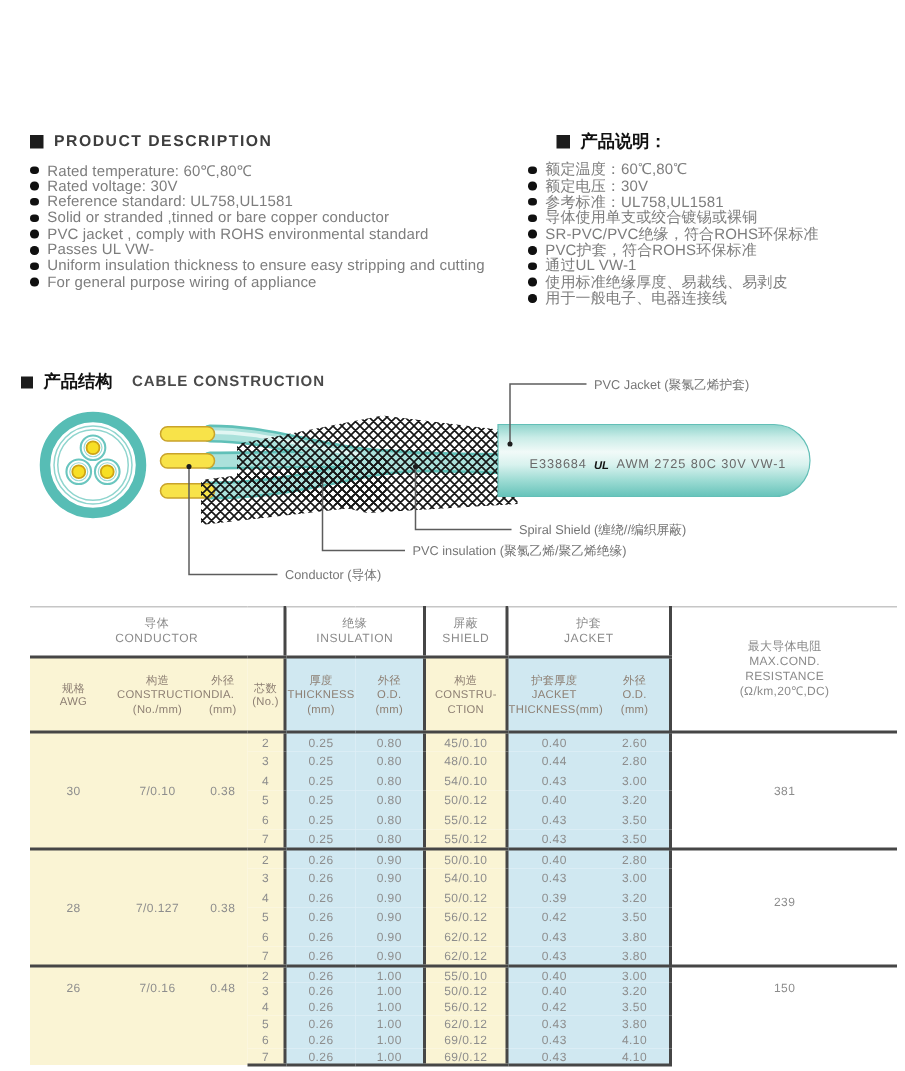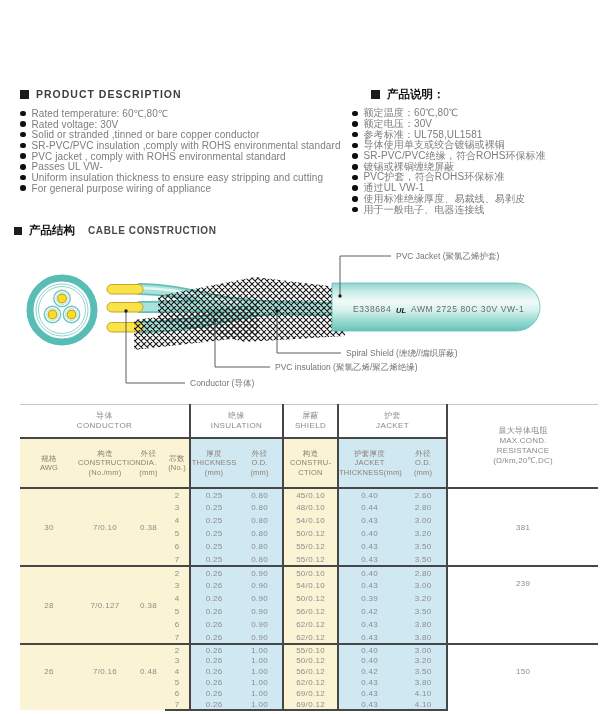--- a/index.html
+++ b/index.html
@@ -29,21 +29,21 @@
   th.res{background:#fff;font-size:8px;line-height:10px;color:#8b8b8b;border-left:2px solid #464646;border-bottom:2px solid #464646;letter-spacing:0.2px;margin-top:33px;}
   .sub th{height:48px;font-size:7.5px;line-height:9.5px;color:#8d7f73;border-bottom:2px solid #464646;letter-spacing:0.2px;}
   .yellow{background:#faf4d4;}
   .blue{background:#d0e8f1;}
   .bL{border-left:2px solid #464646;}
   td{font-size:8px;color:#8d8d8d;letter-spacing:0.3px;}
   tr.r13{height:13px;}
   tr.r11{height:11px;}
   td.gb{border-bottom:2px solid #464646;}
   tr.gend td{border-bottom:2px solid #464646;}
-  td.vtop{vertical-align:top;padding-top:22px;}
+  td.vtop{vertical-align:top;padding-top:9px;}
   td.rescell{background:#fff;}
 </style>
 </head>
 <body>
 
 <div class="sec-title" style="left:20px;top:88px;">
   <span class="sq"></span>
   <span class="t-en">PRODUCT DESCRIPTION</span>
 </div>
 <div class="sec-title" style="left:352px;top:87px;padding-left:19px;">
@@ -55,28 +55,28 @@
   <div class="bline">
       <span class="dot"></span>
       <span class="txt">Rated temperature: 60℃,80℃</span>
     </div>
   <div class="bline">
       <span class="dot"></span>
       <span class="txt">Rated voltage: 30V</span>
     </div>
   <div class="bline">
       <span class="dot"></span>
+      <span class="txt">Reference standard: UL758,UL1581</span>
+    </div>
+  <div class="bline">
+      <span class="dot"></span>
       <span class="txt">Solid or stranded ,tinned or bare copper conductor</span>
     </div>
   <div class="bline">
       <span class="dot"></span>
-      <span class="txt">SR-PVC/PVC insulation ,comply with ROHS environmental standard</span>
-    </div>
-  <div class="bline">
-      <span class="dot"></span>
       <span class="txt">PVC jacket , comply with ROHS environmental standard</span>
     </div>
   <div class="bline">
       <span class="dot"></span>
       <span class="txt">Passes UL VW-</span>
     </div>
   <div class="bline">
       <span class="dot"></span>
       <span class="txt">Uniform insulation thickness to ensure easy stripping and cutting</span>
     </div>
@@ -102,41 +102,37 @@
   <div class="bline">
       <span class="dot"></span>
       <span class="txt">导体使用单支或绞合镀锡或裸铜</span>
     </div>
   <div class="bline">
       <span class="dot"></span>
       <span class="txt">SR-PVC/PVC绝缘，符合ROHS环保标准</span>
     </div>
   <div class="bline">
       <span class="dot"></span>
-      <span class="txt">镀锡或裸铜缠绕屏蔽</span>
-    </div>
-  <div class="bline">
-      <span class="dot"></span>
       <span class="txt">PVC护套，符合ROHS环保标准</span>
     </div>
   <div class="bline">
       <span class="dot"></span>
       <span class="txt">通过UL VW-1</span>
     </div>
   <div class="bline">
       <span class="dot"></span>
       <span class="txt">使用标准绝缘厚度、易裁线、易剥皮</span>
     </div>
   <div class="bline">
       <span class="dot"></span>
       <span class="txt">用于一般电子、电器连接线</span>
     </div>
 </div>
 
-<div class="sec-title" style="left:14px;top:223px;">
+<div class="sec-title" style="left:14px;top:247px;">
   <span class="sq" style="width:8px;height:8px;"></span>
   <span class="t-zh">产品结构</span>
   <span class="t-en2">CABLE CONSTRUCTION</span>
 </div>
 
 <div id="diagram">
 <svg width="603" height="156" viewBox="0 0 603 156">
   <defs>
     <pattern id="xh" width="6" height="6" patternUnits="userSpaceOnUse">
       <path d="M0,6 L6,0 M-1,1 L1,-1 M5,7 L7,5 M0,0 L6,6 M-1,5 L1,7 M5,-1 L7,1" stroke="#161616" stroke-width="1.1"></path>
@@ -364,21 +360,21 @@
   <tr class="r13">
     <td rowspan="6" class="yellow gb">28</td>
     <td rowspan="6" class="yellow gb">7/0.127</td>
     <td rowspan="6" class="yellow gb">0.38</td>
     <td class="yellow">2</td>
     <td class="blue bL">0.26</td>
     <td class="blue">0.90</td>
     <td class="yellow bL">50/0.10</td>
     <td class="blue bL">0.40</td>
     <td class="blue">2.80</td>
-    <td rowspan="6" class="rescell bL gb vtop" style="padding-top:12px;">239</td>
+    <td rowspan="6" class="rescell bL gb vtop" style="padding-top:30px;">239</td>
   </tr>
   <tr class="r13">
     <td class="yellow">3</td>
     <td class="blue bL">0.26</td>
     <td class="blue">0.90</td>
     <td class="yellow bL">54/0.10</td>
     <td class="blue bL">0.43</td>
     <td class="blue">3.00</td>
   </tr>
   <tr class="r13">

